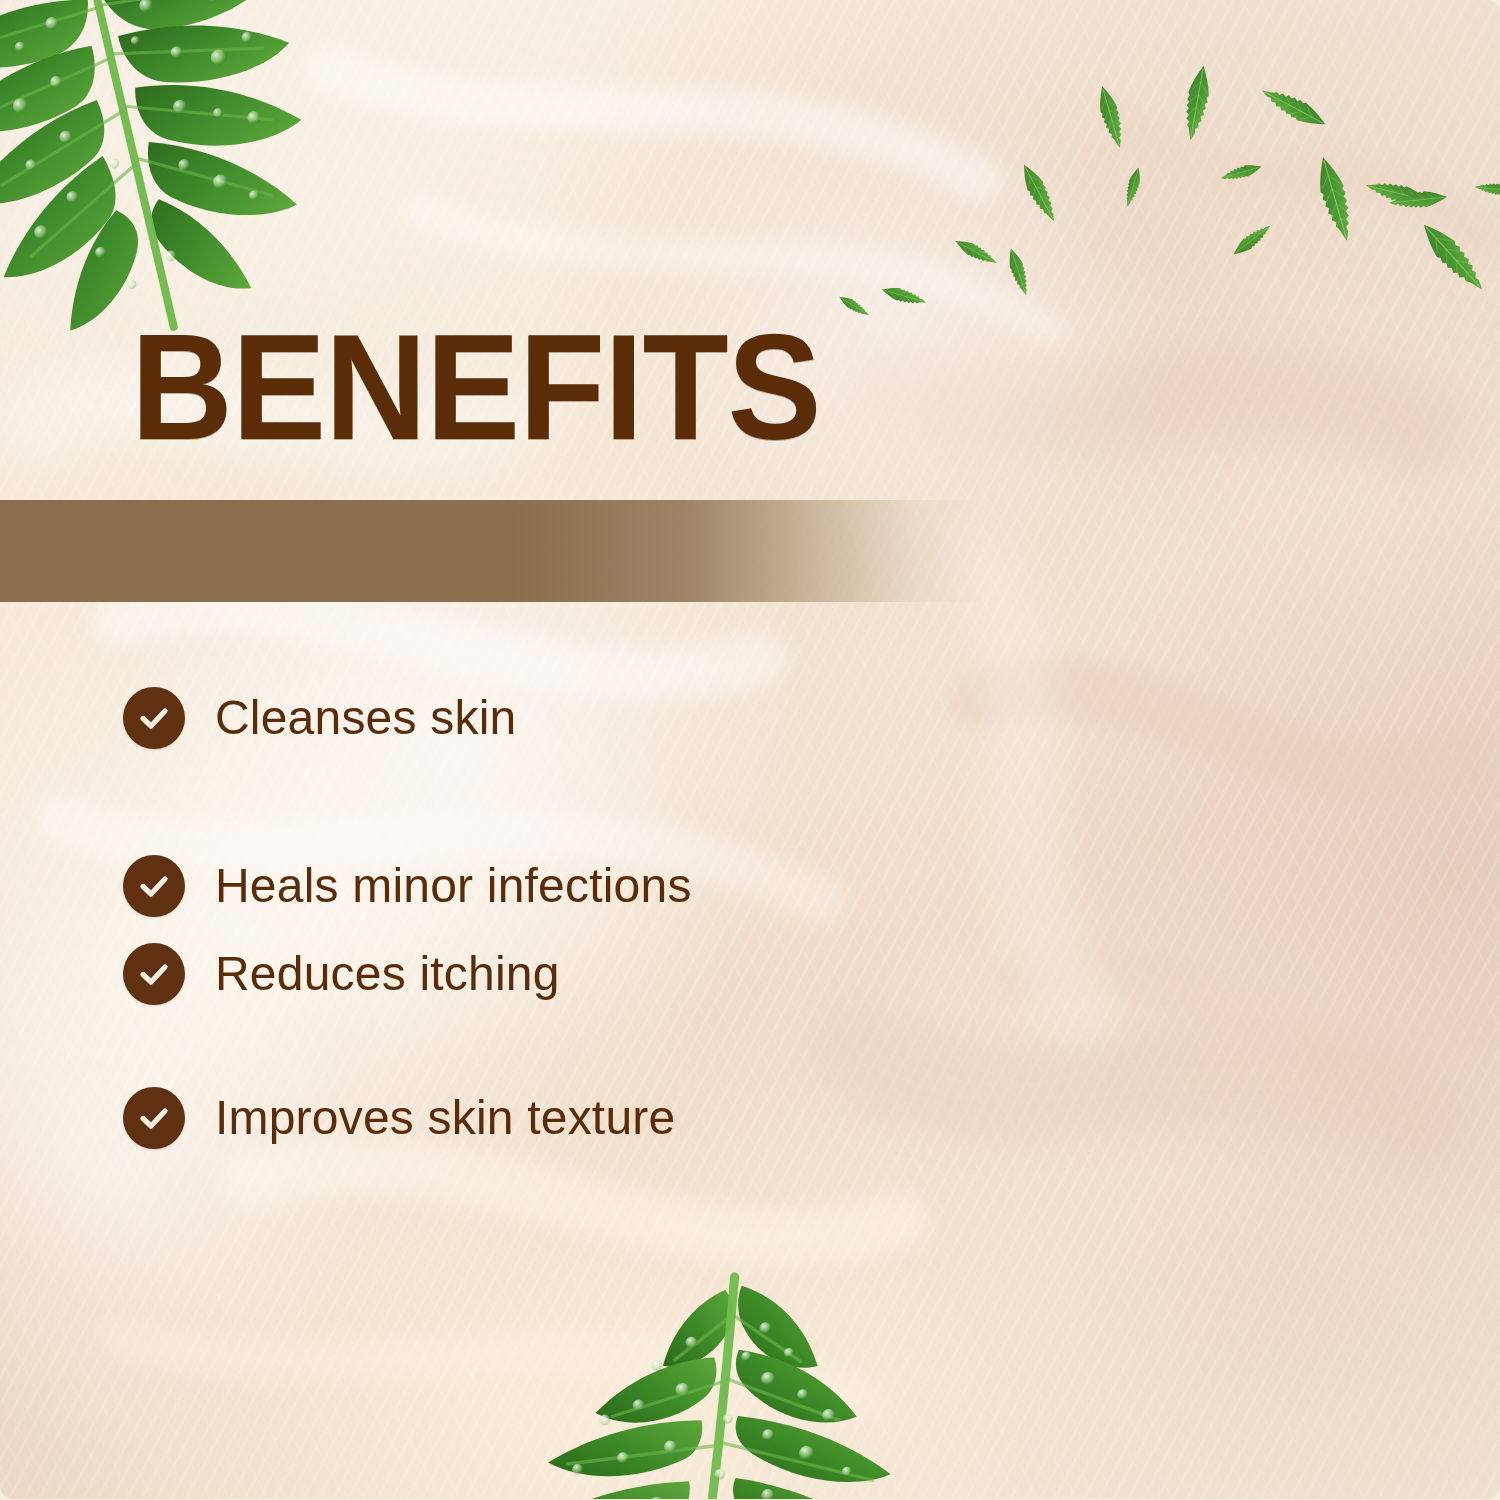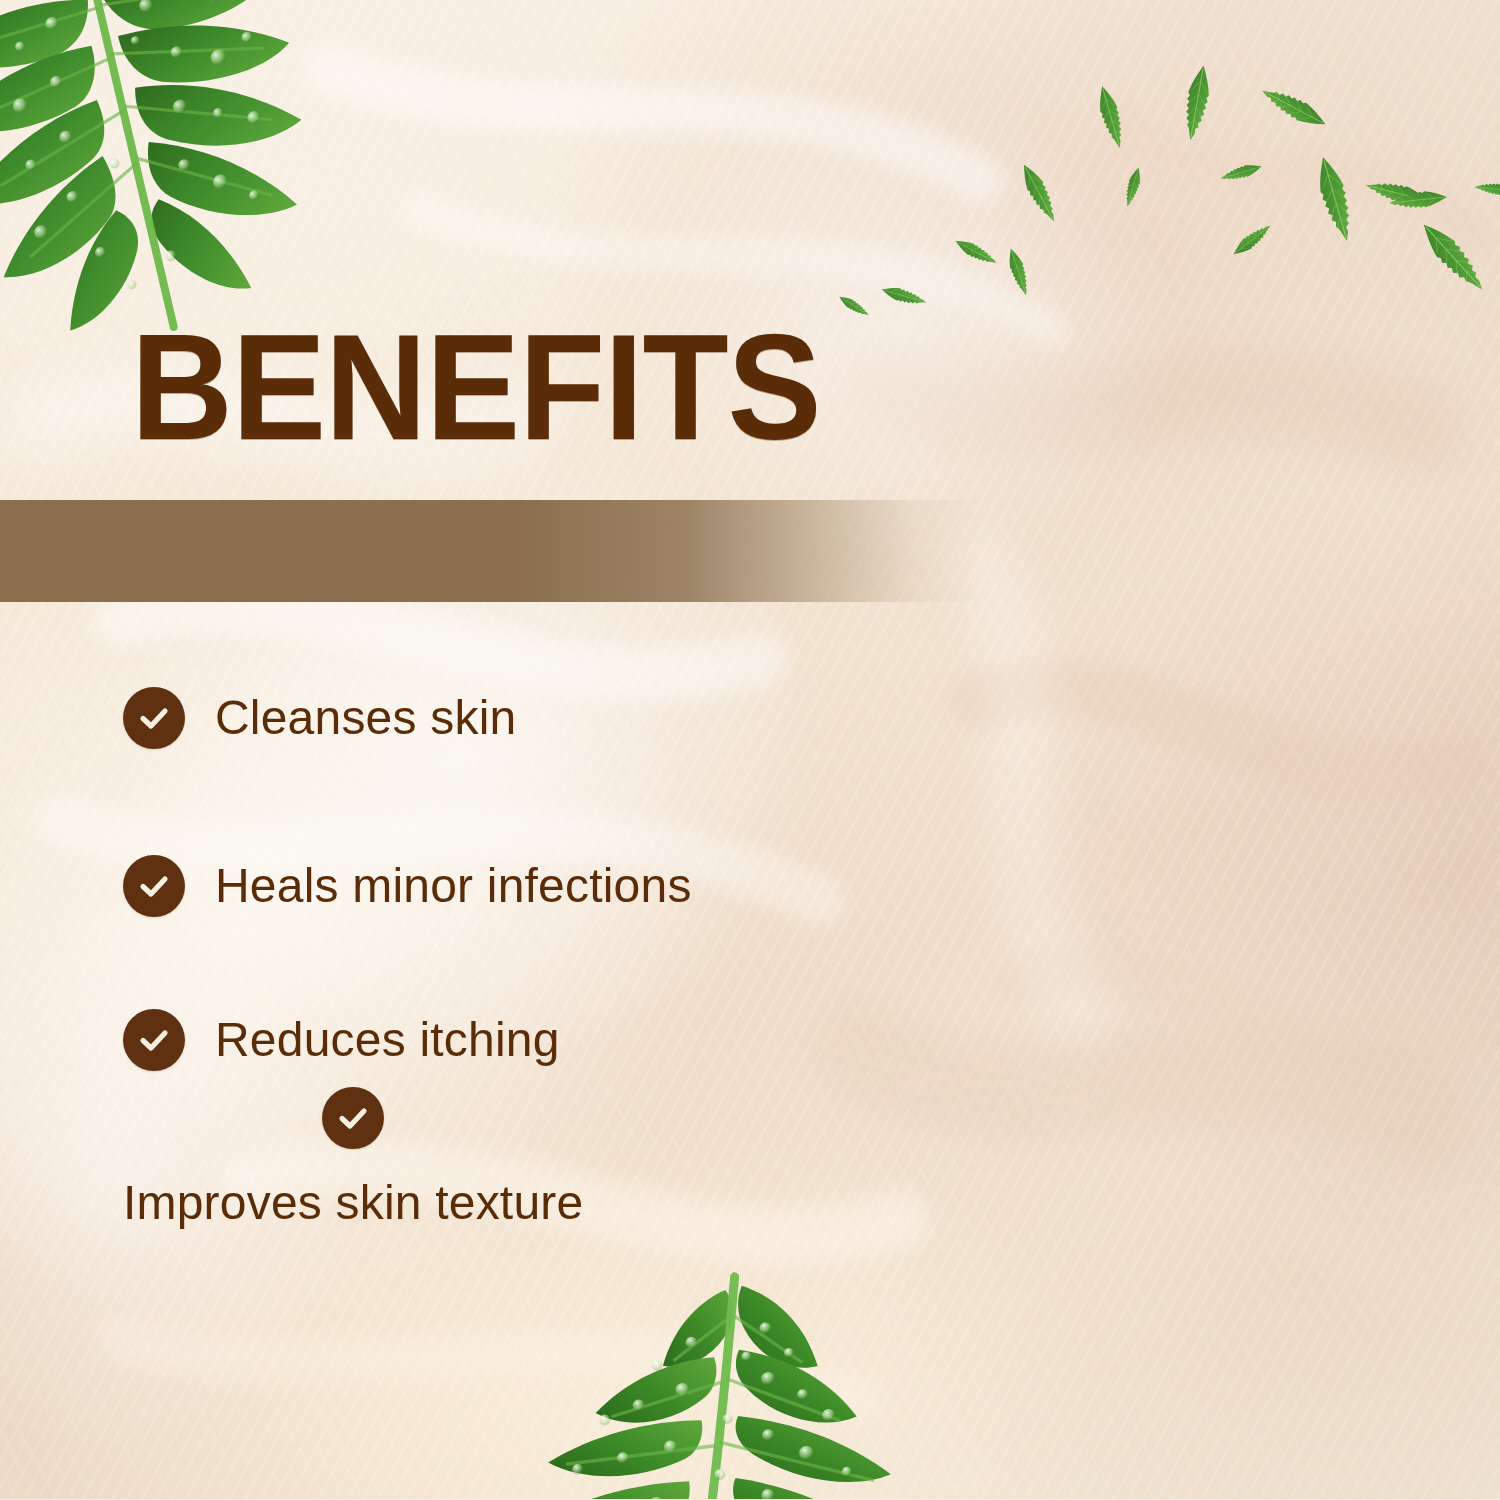--- a/index.html
+++ b/index.html
@@ -8,20 +8,21 @@
     font-family:"Liberation Sans", sans-serif;
     background:#F6EDE0;
   }
 
   
   .stage {
     position:relative;
     width:1500px; height:1499px;
     overflow:hidden;
     background:#fef9c3;
+    border-radius:13px;
   }
 
   
   .bg-base {
     position:absolute; inset:0;
     background:
       radial-gradient(ellipse 62% 48% at 74% 16%,  rgba(232,208,188,.72) 0%, rgba(232,208,188,0) 62%),
       radial-gradient(ellipse 50% 40% at 97% 58%,  rgba(226,199,180,.70) 0%, rgba(226,199,180,0) 64%),
       radial-gradient(ellipse 44% 34% at 86% 86%,  rgba(236,214,193,.60) 0%, rgba(236,214,193,0) 66%),
       radial-gradient(ellipse 40% 30% at 20% 12%,  rgba(248,240,228,.95) 0%, rgba(248,240,228,0) 70%),
@@ -294,30 +295,30 @@
 
     <div class="b-item" style="top:823px;margin-top:32px;">
       <span class="b-icon">
         <svg viewBox="0 0 38 38">
             <path d="M8 19.5 L16 27 L30 12" fill="none" stroke="#F7EFE2" stroke-width="5.2" stroke-linecap="round" stroke-linejoin="round"></path>
           </svg>
       </span>
       <span class="b-label">Heals minor infections</span>
     </div>
 
-    <div class="b-item" style="top:1009px;">
+    <div class="b-item" style="top:943px;">
       <span class="b-icon">
         <svg viewBox="0 0 38 38">
             <path d="M8 19.5 L16 27 L30 12" fill="none" stroke="#F7EFE2" stroke-width="5.2" stroke-linecap="round" stroke-linejoin="round"></path>
           </svg>
       </span>
       <span class="b-label">Reduces itching</span>
     </div>
 
-    <div class="b-item" style="top:1087px;flex-direction:column;">
+    <div class="b-item" style="top:1087px;">
       <span class="b-icon">
         <svg viewBox="0 0 38 38">
             <path d="M8 19.5 L16 27 L30 12" fill="none" stroke="#F7EFE2" stroke-width="5.2" stroke-linecap="round" stroke-linejoin="round"></path>
           </svg>
       </span>
       <span class="b-label">Improves skin texture</span>
     </div>
 
   </div>
 

